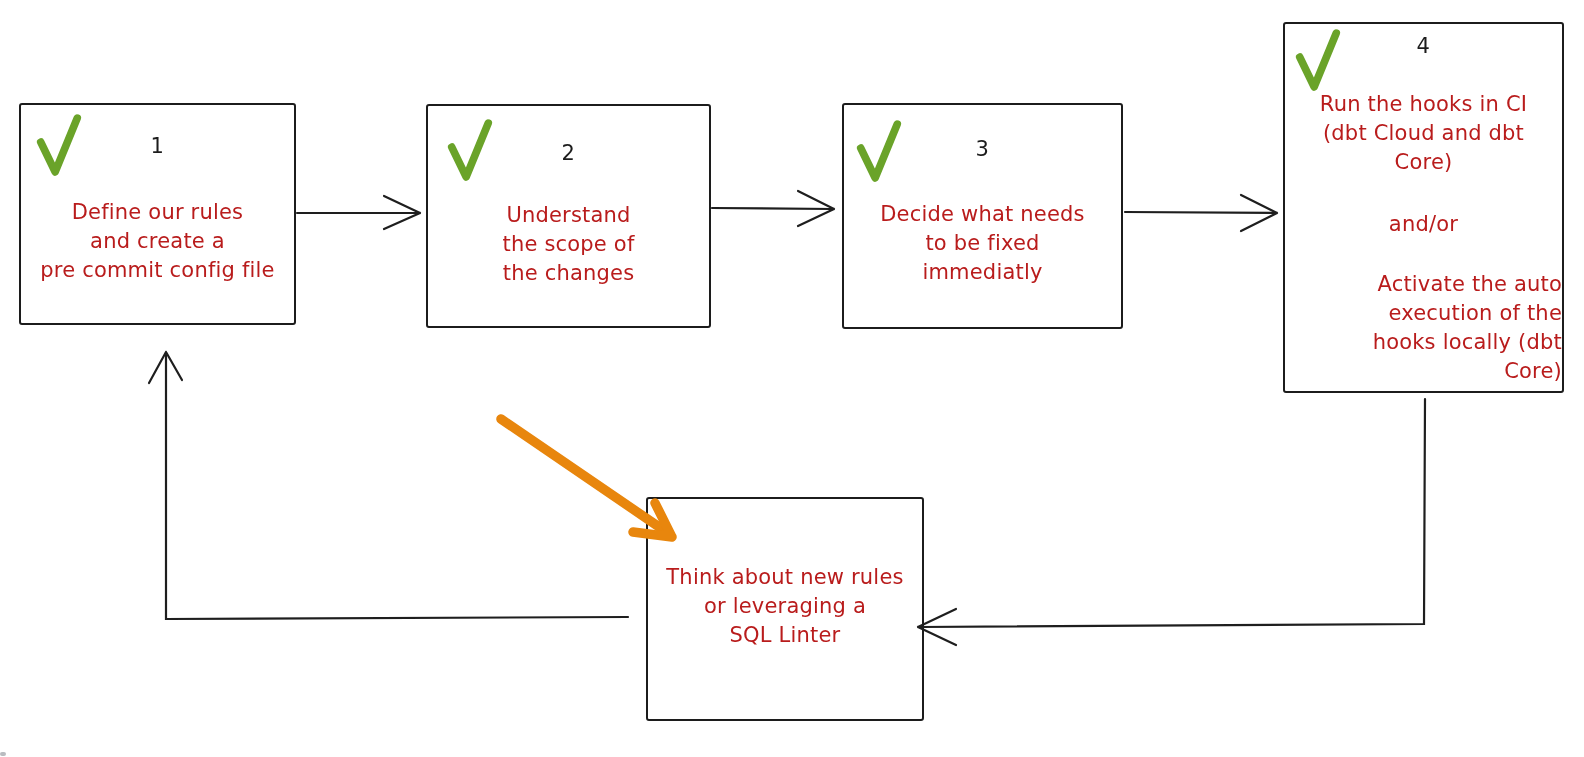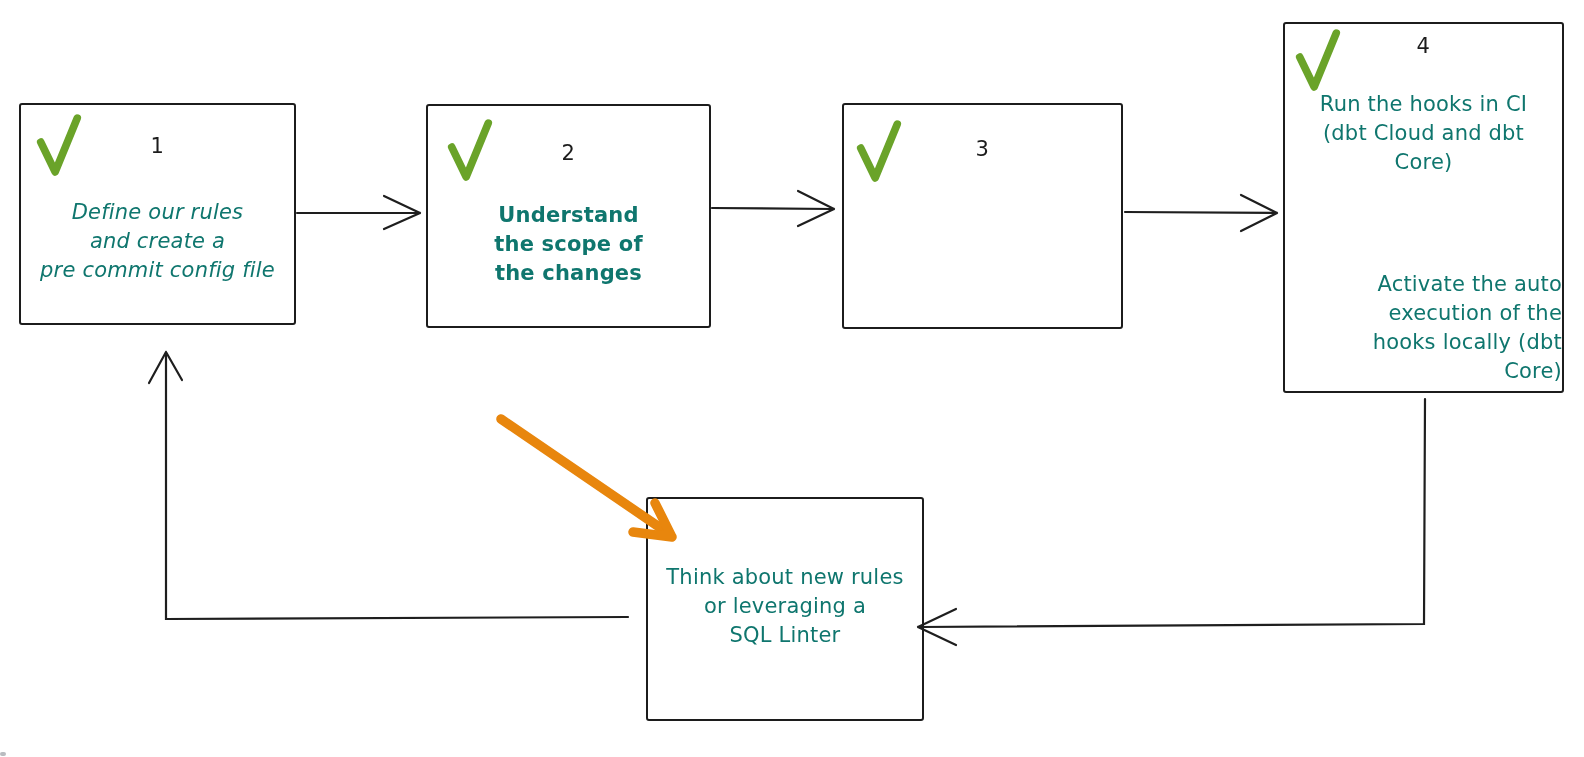--- a/index.html
+++ b/index.html
@@ -39,21 +39,21 @@
     letter-spacing: 0.5px;
   }
   .step-text {
     position: absolute;
     left: 0;
     width: 100%;
     text-align: center;
     white-space: pre-line;
     font-size: 21px;
     line-height: 29px;
-    color: #0f766e;
+    color: #b91c1c;
     letter-spacing: 0.2px;
   }
   .connector-layer {
     position: absolute;
     left: 0;
     top: 0;
     width: 1584px;
     height: 757px;
     pointer-events: none;
   }
@@ -71,50 +71,54 @@
 </head>
 <body>
 
 <div class="canvas">
 
   <div class="box" style="left:19px; top:103px; width:277px; height:222px;">
     <svg class="check" style="left:14px; top:7px;" viewBox="0 0 50 68">
       <path d="M6,31 L21,62 L44,6" fill="none" stroke="#6aa329" stroke-width="8" stroke-linecap="round" stroke-linejoin="round"></path>
     </svg>
     <div class="num" style="top:29px;">1</div>
-    <div class="step-text" style="top:93px;font-style:italic;">Define our rules
+    <div class="step-text" style="top:93px;">Define our rules
 and create a
 pre commit config file</div>
   </div>
 
   <div class="box" style="left:426px; top:104px; width:285px; height:224px;">
     <svg class="check" style="left:18px; top:11px;" viewBox="0 0 50 68">
       <path d="M6,31 L21,62 L44,6" fill="none" stroke="#6aa329" stroke-width="8" stroke-linecap="round" stroke-linejoin="round"></path>
     </svg>
     <div class="num" style="top:35px;">2</div>
-    <div class="step-text" style="top:95px;font-weight:bold;">Understand
+    <div class="step-text" style="top:95px;">Understand
 the scope of
 the changes</div>
   </div>
 
   <div class="box" style="left:842px; top:103px; width:281px; height:226px;">
     <svg class="check" style="left:11px; top:13px;" viewBox="0 0 50 68">
       <path d="M6,31 L21,62 L44,6" fill="none" stroke="#6aa329" stroke-width="8" stroke-linecap="round" stroke-linejoin="round"></path>
     </svg>
     <div class="num" style="top:32px;">3</div>
+    <div class="step-text" style="top:95px;">Decide what needs
+to be fixed
+immediatly</div>
   </div>
 
   <div class="box" style="left:1283px; top:22px; width:281px; height:371px;">
     <svg class="check" style="left:9px; top:3px;" viewBox="0 0 50 68">
       <path d="M6,31 L21,62 L44,6" fill="none" stroke="#6aa329" stroke-width="8" stroke-linecap="round" stroke-linejoin="round"></path>
     </svg>
     <div class="num" style="top:10px;">4</div>
     <div class="step-text" style="top:66px;">Run the hooks in CI
 (dbt Cloud and dbt
 Core)</div>
+    <div class="step-text" style="top:186px;">and/or</div>
     <div class="step-text" style="top:246px;text-align:right;">Activate the auto
 execution of the
 hooks locally (dbt
 Core)</div>
   </div>
 
   <div class="box" style="left:628px; top:497px; width:278px; height:224px;margin-left:18px;">
     <div class="step-text" style="top:64px;">Think about new rules
 or leveraging a
 SQL Linter</div>

